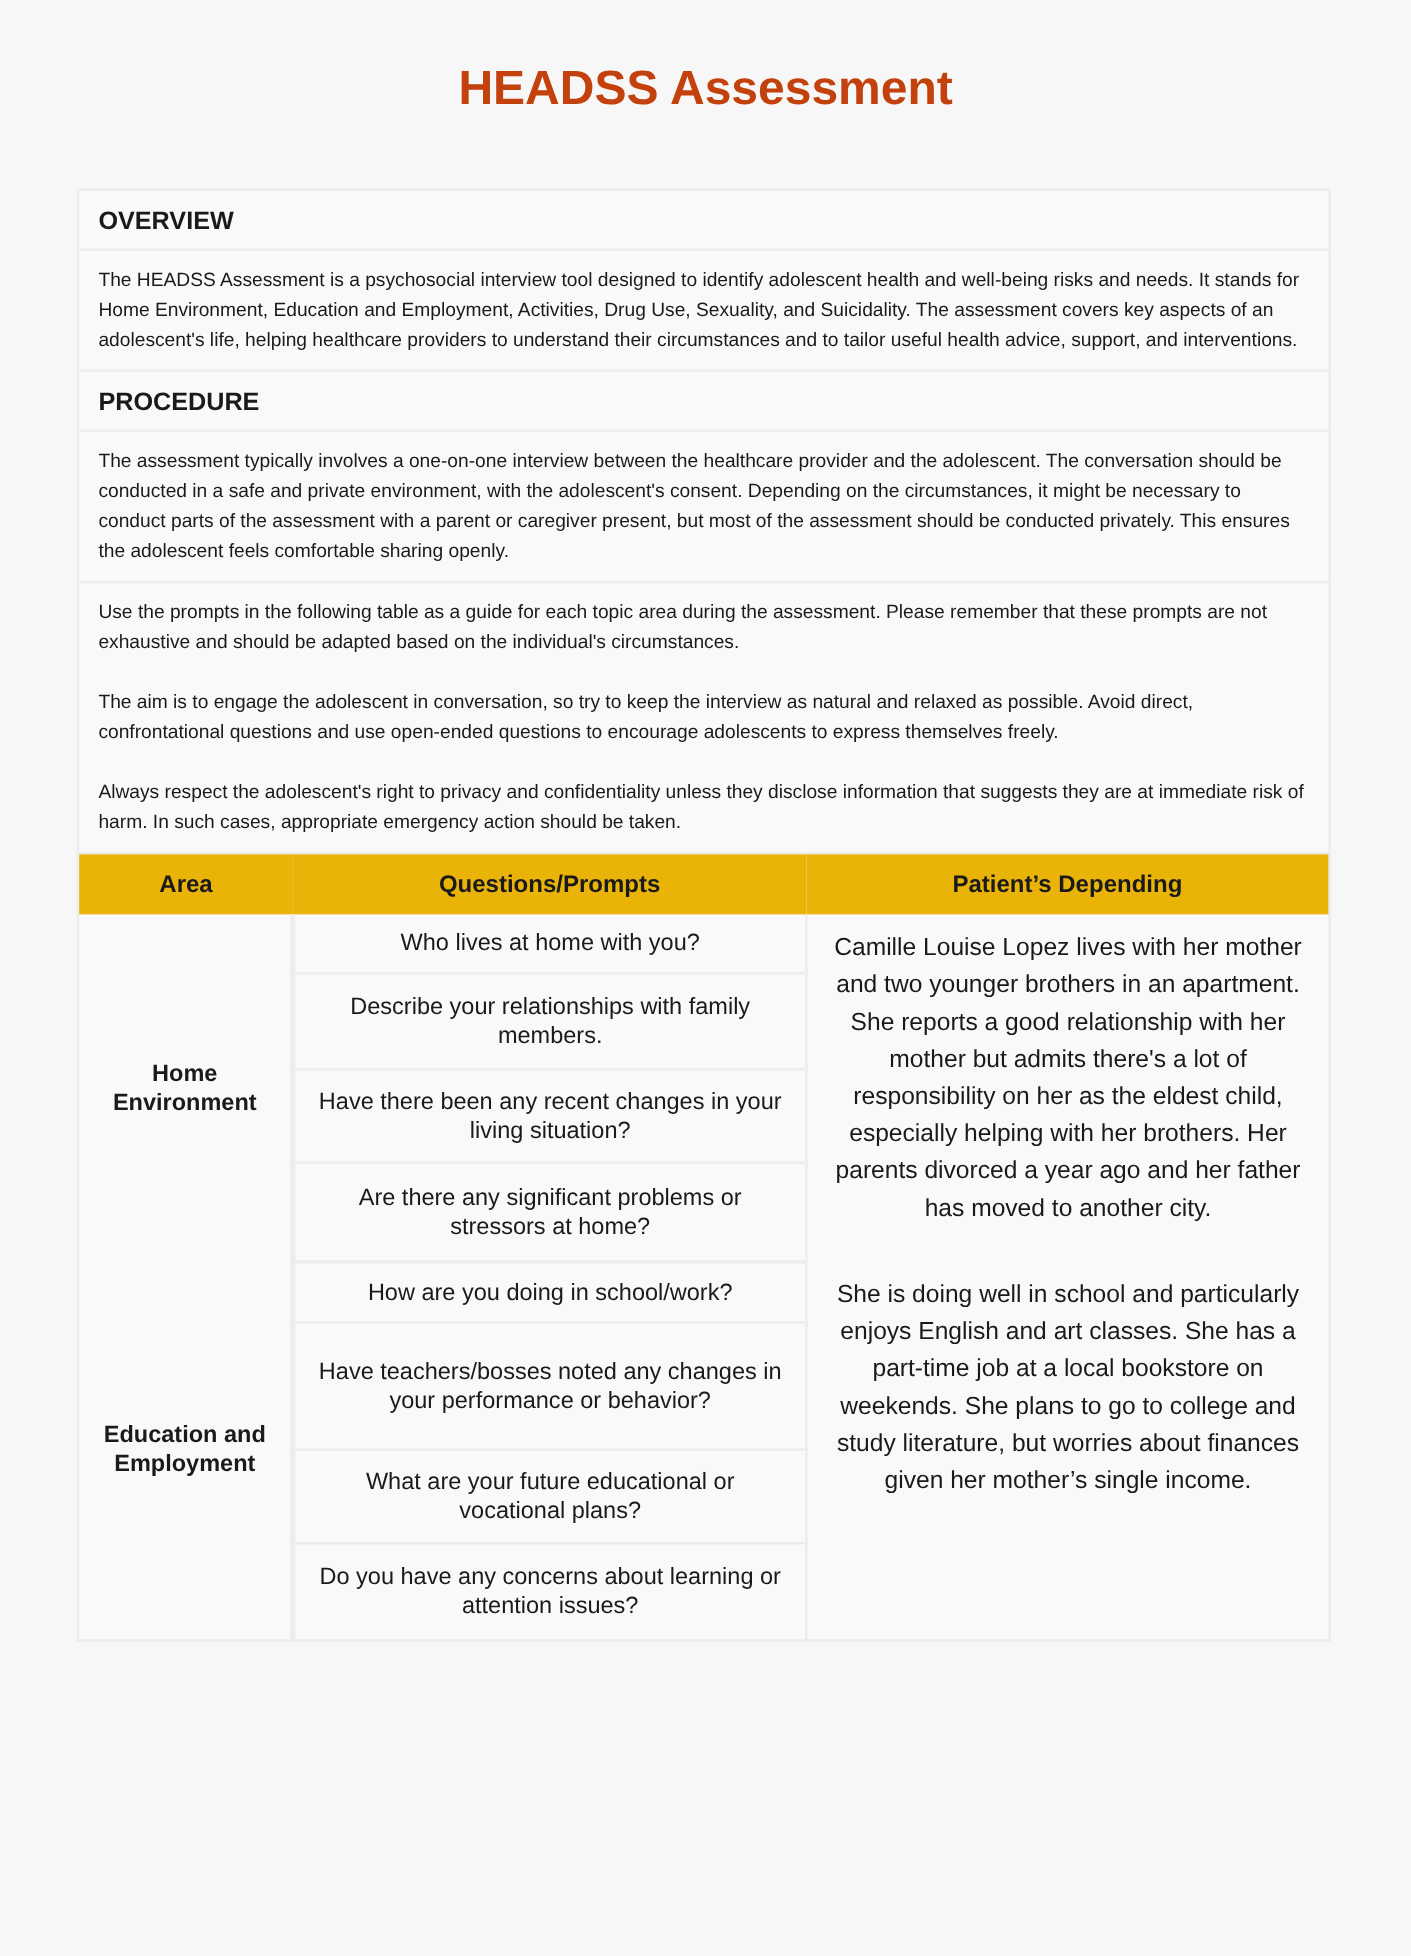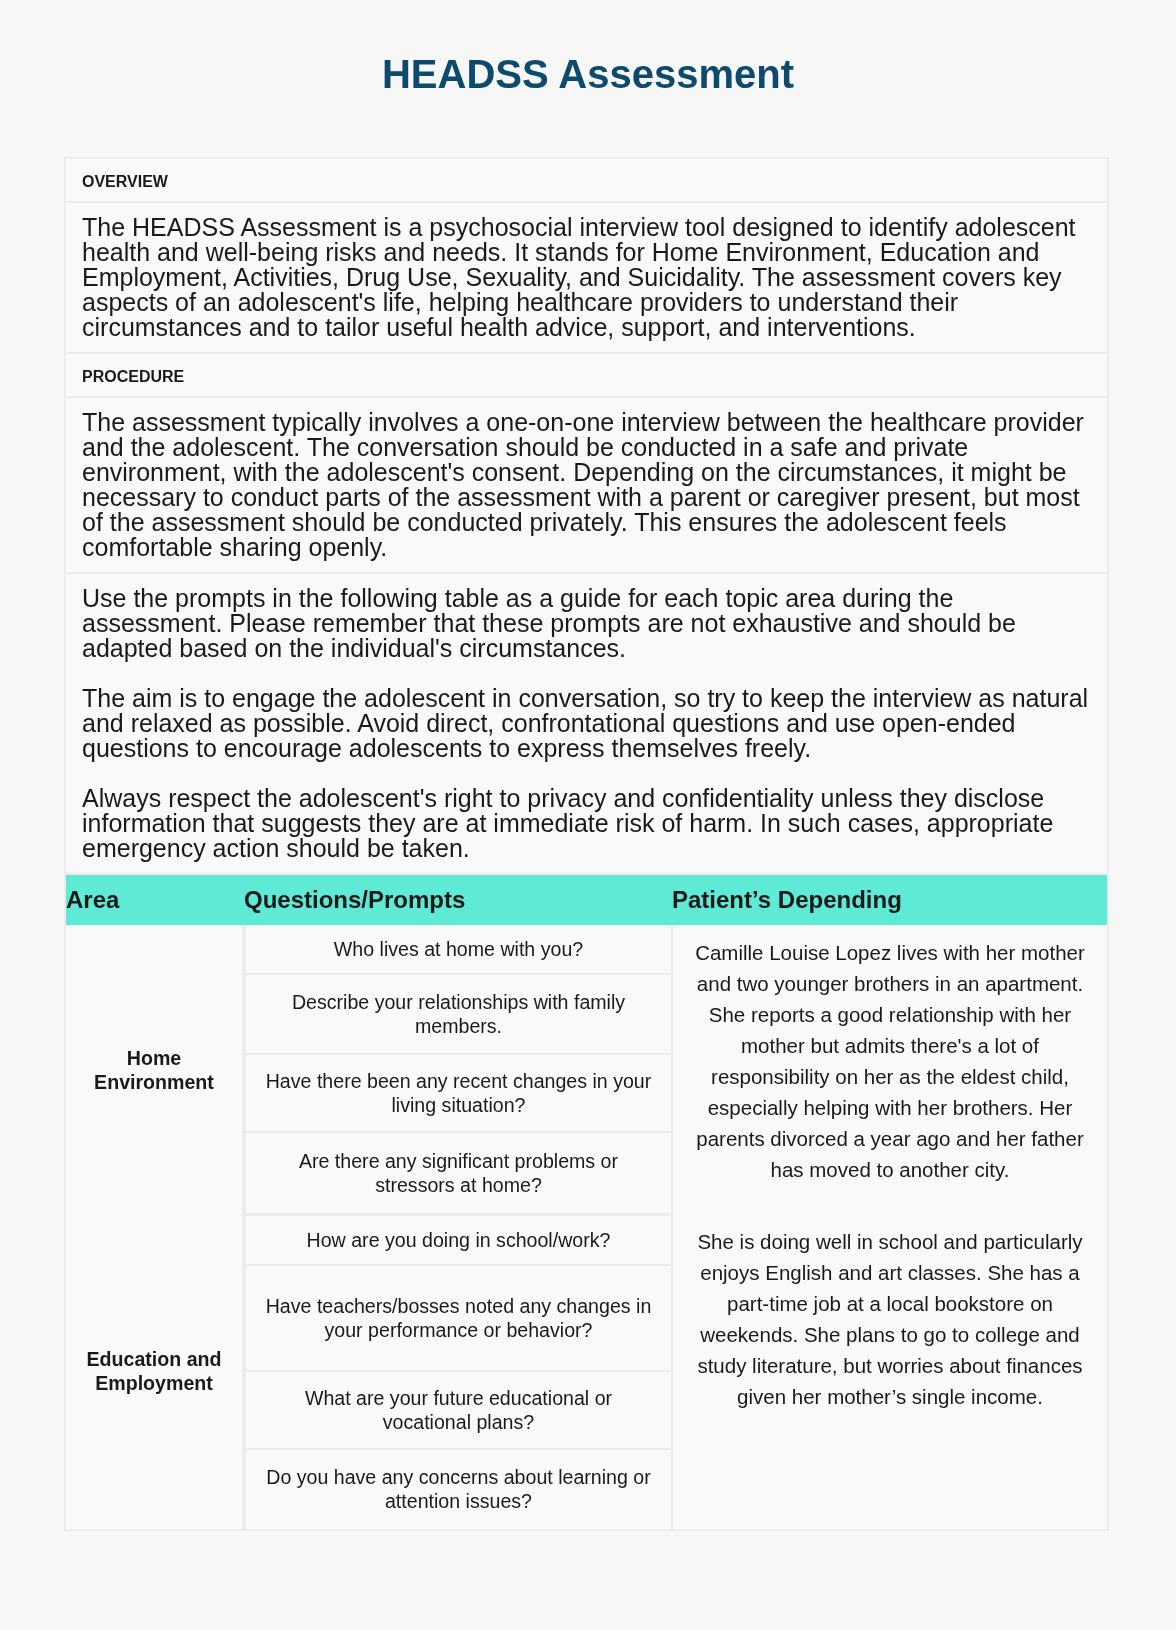--- a/index.html
+++ b/index.html
@@ -1,24 +1,24 @@
 <!DOCTYPE html>
 <html><head>
 <meta charset="utf-8">
 <style>
   * { box-sizing: border-box; margin: 0; padding: 0; }
   html, body { width: 1176px; height: 1630px; background: #f7f7f7; }
   body { font-family: "Liberation Sans", sans-serif; color: #1a1a1a; position: relative; }
-  .title { position: absolute; top: 52px; left: 0; width: 1176px; text-align: center; font-size: 40px; font-weight: bold; color: #0c4a6e; }
+  .title { position: absolute; top: 52px; left: 0; width: 1176px; text-align: center; font-size: 40px; font-weight: bold; color: #c2410c; }
   .doc { position: absolute; top: 157px; left: 64px; width: 1045px; border: 2px solid #ececec; background: #f9f9f9; }
-  .sec-head { font-weight: bold; font-size: 16px; padding: 14px 16px 10px; border-bottom: 2px solid #ececec; }
-  .sec-body { font-size: 25px; line-height: 25px; padding: 12px 16px 12px; border-bottom: 2px solid #ececec; }
+  .sec-head { font-weight: bold; font-size: 21px; padding: 14px 16px 10px; border-bottom: 2px solid #ececec; }
+  .sec-body { font-size: 16px; line-height: 25px; padding: 12px 16px 12px; border-bottom: 2px solid #ececec; }
   .sec-body p + p { margin-top: 25px; }
   table { width: 100%; border-collapse: collapse; font-size: 19.6px; }
-  th { background: #5eead4; font-weight: bold; font-size: 24px; height: 50px; text-align: left; }
+  th { background: #eab308; font-weight: bold; font-size: 20px; height: 50px; text-align: center; }
   td { vertical-align: middle; text-align: center; }
   td.area { width: 178px; font-weight: bold; padding: 0 16px; border-right: 4px solid #ececec; line-height: 24px; }
   td.q { width: 428px; padding: 12px 16px; border-bottom: 2px solid #ececec; line-height: 24px; border-right: 2px solid #ececec; }
   td.resp { vertical-align: top; padding: 12px 8px; line-height: 31px; font-size: 20.5px; }
   tr.group-end td { border-bottom: 3px solid #ececec; }
 </style>
 </head>
 <body>
 
 <h1 class="title">HEADSS Assessment</h1>

